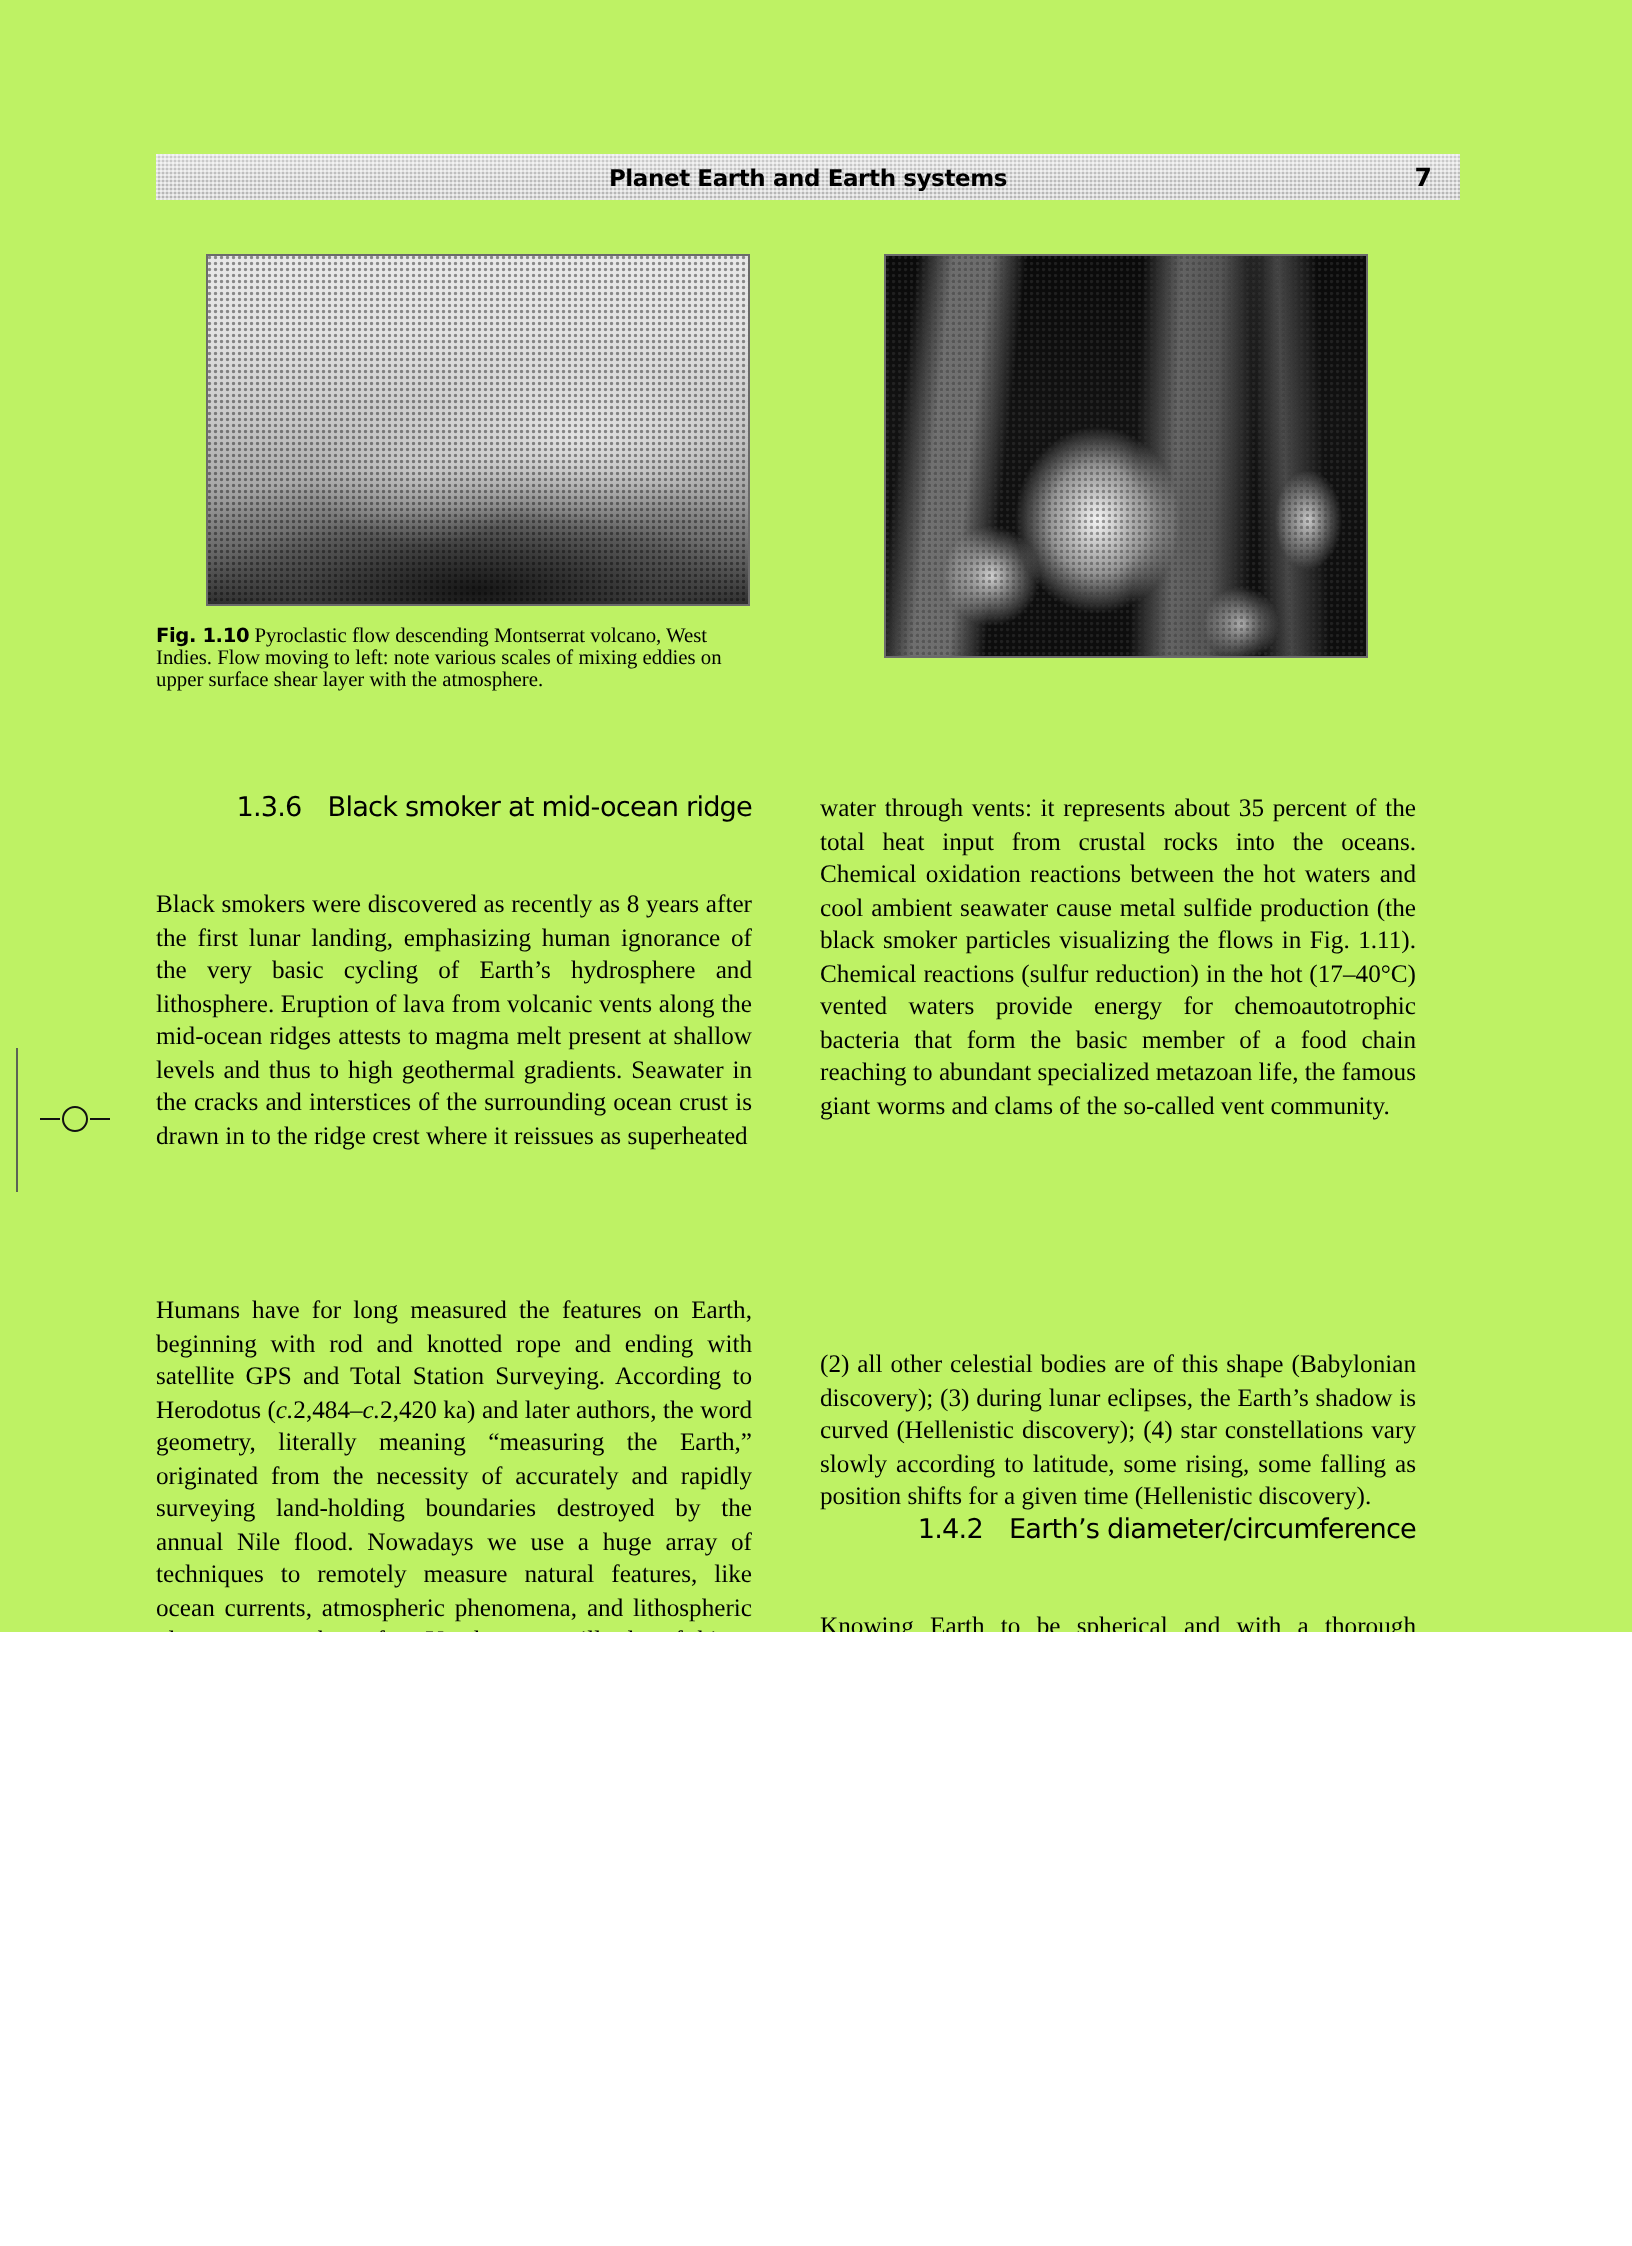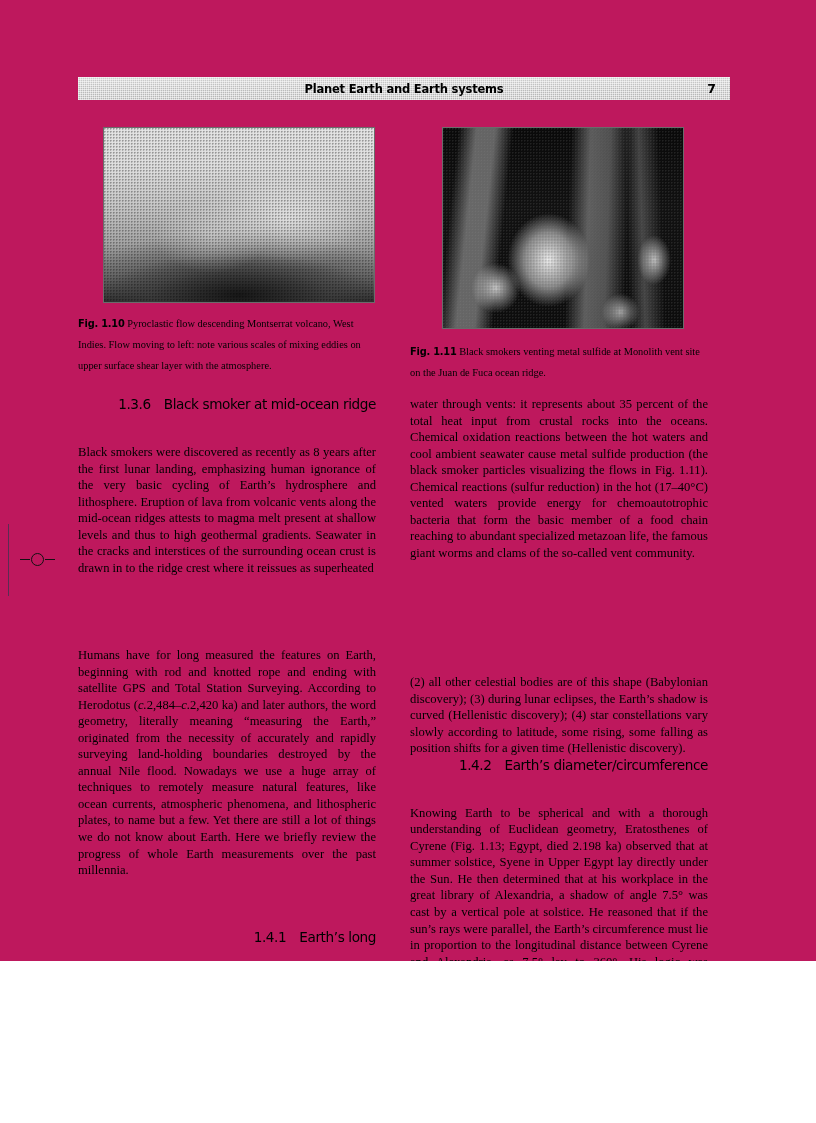--- a/index.html
+++ b/index.html
@@ -3,22 +3,22 @@
 <meta charset="utf-8">
 <style>
   html, body {
     margin: 0;
     padding: 0;
     background: #ffffff;
   }
   .page {
     position: relative;
     width: 816px;
-    height: 961px;
-    background: #be185d;
+    height: 816px;
+    background: #bef264;
     overflow: hidden;
     font-family: "Liberation Serif", serif;
     color: #000000;
   }
 
   
   .trim-line {
     position: absolute;
     left: 8px;
     top: 524px;
@@ -151,21 +151,21 @@
       radial-gradient(circle at 75% 75%, rgba(0,0,0,0.4) 0.6px, rgba(0,0,0,0) 1.1px);
     background-size: 3px 3px, 3px 3px;
     background-position: 0 0, 1.5px 1.5px;
   }
 
   
   .caption {
     position: absolute;
     font-family: "Liberation Serif", serif;
     font-size: 10.4px;
-    line-height: 21px;
+    line-height: 11px;
     color: #000;
     text-align: left;
   }
   .caption .cap-label {
     font-family: "DejaVu Sans", sans-serif;
     font-weight: bold;
     font-size: 9.8px;
     letter-spacing: -0.2px;
   }
 
@@ -235,24 +235,20 @@
     <div class="fig-image photo-pyroclastic"></div>
   </div>
   <div class="caption" style="left:78px; top:313px; width:298px;">
     <span class="cap-label">Fig. 1.10</span>
     <span>Pyroclastic flow descending Montserrat volcano, West Indies. Flow moving to left: note various scales of mixing eddies on upper surface shear layer with the atmosphere.</span>
   </div>
 
   <div class="figure" style="left:442px; top:127px; width:242px; height:202px;">
     <div class="fig-image photo-smoker"></div>
   </div>
-  <div class="caption" style="left:410px; top:341px; width:298px;">
-    <span class="cap-label">Fig. 1.11</span>
-    <span>Black smokers venting metal sulfide at Monolith vent site on the Juan de Fuca ocean ridge.</span>
-  </div>
 
   <div class="col col-left" style="top:396px;">
     <h3 class="subhead">
       <span class="sh-num">1.3.6</span><span>Black smoker at mid-ocean ridge</span>
     </h3>
     <p class="body" style="margin-top:32px;">Black smokers were discovered as recently as 8 years after the first lunar landing, emphasizing human ignorance of the very basic cycling of Earth’s hydrosphere and lithosphere. Eruption of lava from volcanic vents along the mid-ocean ridges attests to magma melt present at shallow levels and thus to high geothermal gradients. Seawater in the cracks and interstices of the surrounding ocean crust is drawn in to the ridge crest where it reissues as superheated</p>
   </div>
 
   <div class="col col-right" style="top:396px;">
     <p class="body">water through vents: it represents about 35 percent of the total heat input from crustal rocks into the oceans. Chemical oxidation reactions between the hot waters and cool ambient seawater cause metal sulfide production (the black smoker particles visualizing the flows in Fig. 1.11). Chemical reactions (sulfur reduction) in the hot (17–40°C) vented waters provide energy for chemoautotrophic bacteria that form the basic member of a food chain reaching to abundant specialized metazoan life, the famous giant worms and clams of the so-called vent community.</p>

